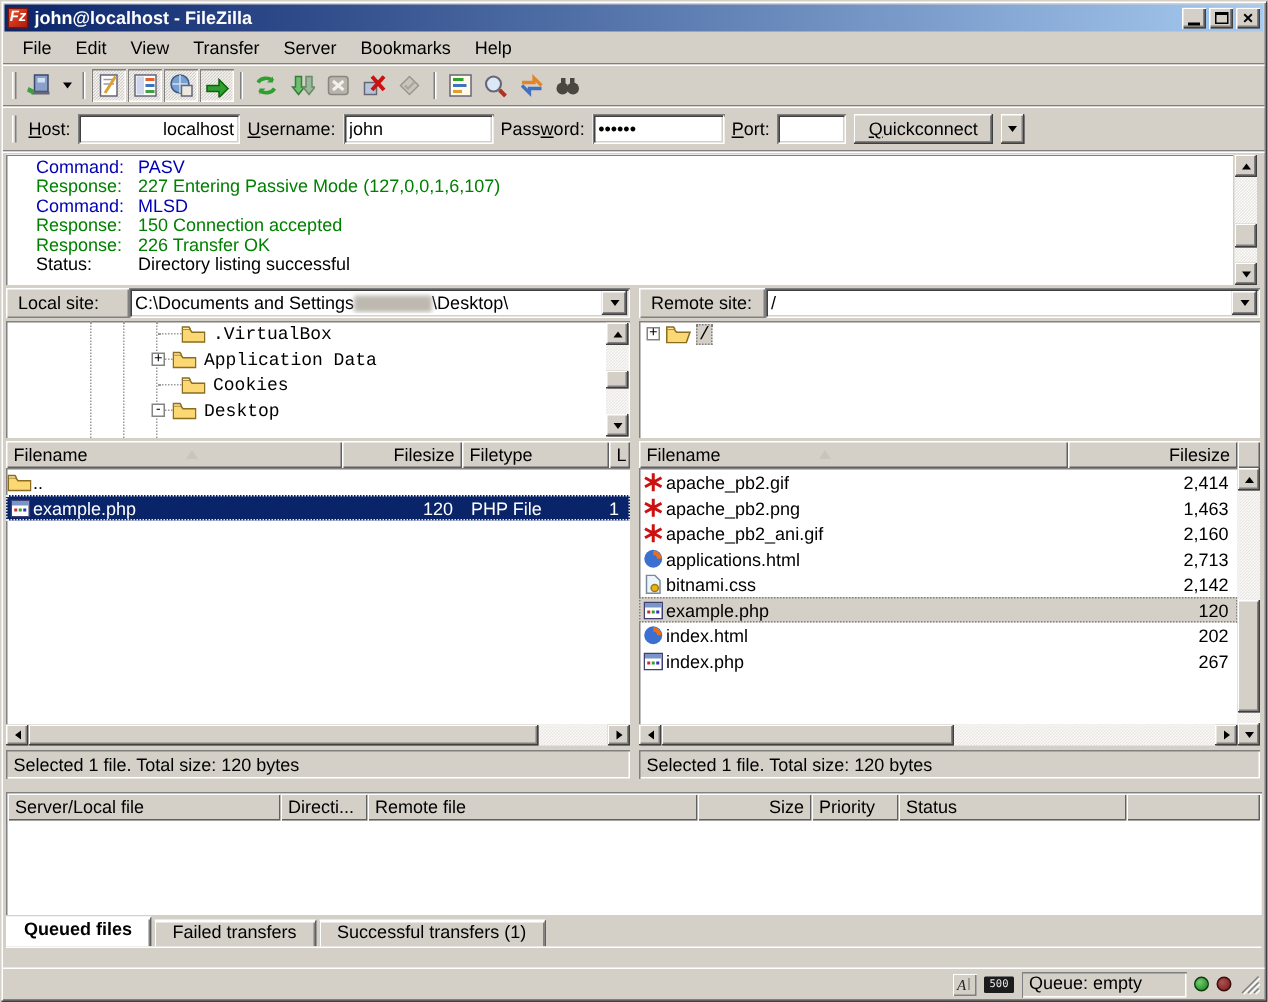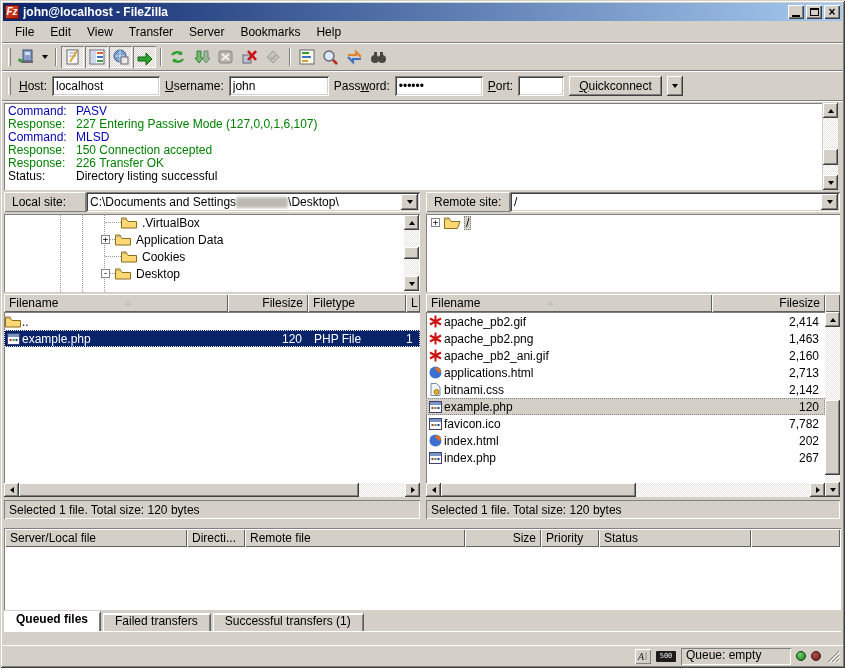--- a/index.html
+++ b/index.html
@@ -45,21 +45,21 @@
   .qc-label { white-space:nowrap; }
   .qc-input { height:20px; border:none; outline:none; background:#fff; font:12px "Liberation Sans",sans-serif;
     box-shadow: inset 1px 1px #808080, inset -1px -1px #fff, inset 2px 2px #404040, inset -2px -2px #d4d0c8; padding:2px 4px; }
   .qc-btn { height:20px; padding:0 10px; background:#d4d0c8; display:flex; align-items:center;
     box-shadow: inset -1px -1px #404040, inset 1px 1px #fff, inset -2px -2px #808080, inset 2px 2px #d4d0c8; }
   .qc-dd { width:16px; height:20px; background:#d4d0c8; display:flex; align-items:center; justify-content:center;
     box-shadow: inset -1px -1px #404040, inset 1px 1px #fff, inset -2px -2px #808080, inset 2px 2px #d4d0c8; }
   .sep-h3 { left:2px; top:100px; right:2px; }
 
   
-  .log { left:4px; top:103px; width:818px; height:87px; background:#fff; box-shadow: inset 1px 1px #808080, inset -1px -1px #fff; padding:2px 0; overflow:hidden; }
+  .log { left:4px; top:103px; width:818px; height:87px; background:#fff; box-shadow: inset 1px 1px #808080, inset -1px -1px #fff; padding:2px 16px; overflow:hidden; }
   .log-line { display:flex; height:13px; line-height:13px; }
   .log-lab { width:72px; padding-left:4px; flex:none; }
   .c-cmd { color:#0000b4; }
   .c-resp { color:#008000; }
   .c-stat { color:#000; }
 
   
   .sb-v { width:15px; background-color:#e9e7e2;
     background-image: linear-gradient(45deg,#fff 25%,transparent 25%,transparent 75%,#fff 75%),
                       linear-gradient(45deg,#fff 25%,transparent 25%,transparent 75%,#fff 75%);
@@ -87,21 +87,21 @@
     display:flex; align-items:center; justify-content:center; }
   .blurblob { display:inline-block; width:52px; height:11px; background:#bdb9b1; filter:blur(1.5px); vertical-align:-2px; border-radius:1px; }
 
   
   .tree { background:#fff; box-shadow: inset 1px 1px #808080, inset -1px -1px #fff; overflow:hidden; }
   .tree-row { height:17px; display:flex; align-items:center; position:relative; }
   .vline { position:absolute; top:0; bottom:0; border-left:1px dotted #9a9a9a; }
   .hdot { height:0; border-top:1px dotted #9a9a9a; flex:none; }
   .expander { width:9px; height:9px; border:1px solid #848484; background:#fff; flex:none;
     font-size:9px; line-height:7px; text-align:center; font-family:"DejaVu Sans Mono",monospace; }
-  .tree-lab { padding:0 2px; white-space:nowrap; }
+  .tree-lab { padding:0 2px; white-space:nowrap;font-family:Liberation Mono, monospace; }
   .sel-gray { background:#d4d0c8; outline:1px dotted #808080; outline-offset:-1px; }
 
   
   .hrow { display:flex; height:18px; }
   .hcell { background:#d4d0c8; box-shadow: inset 1px 1px #fff, inset -1px -1px #606060;
     display:flex; align-items:center; padding:0 5px; white-space:nowrap; overflow:hidden; }
   .hcell.r { justify-content:flex-end; }
   .sort-asc { width:0; height:0; border-left:4px solid transparent; border-right:4px solid transparent; border-bottom:6px solid #c9c5bd; margin-left:66px; }
 
   
@@ -273,21 +273,21 @@
           <rect x="4" y="2" width="3" height="5" fill="#4a4640"></rect>
           <rect x="10" y="2" width="3" height="5" fill="#4a4640"></rect>
         </svg>
     </div>
   </div>
   <div class="abs etch sep-h2"></div>
 
   <div class="abs qcbar">
     <div class="grip"></div>
     <span class="qc-label"><u>H</u><span>ost:</span></span>
-    <input class="qc-input" style="width: 108px;" value="localhost">
+    <input class="qc-input" style="width: 108px; text-align: right;" value="localhost">
     <span class="qc-label"><u>U</u><span>sername:</span></span>
     <input class="qc-input" style="width: 100px;" value="john">
     <span class="qc-label"><span>Pass</span><u>w</u><span>ord:</span></span>
     <input class="qc-input" style="width: 88px;" value="••••••">
     <span class="qc-label"><u>P</u><span>ort:</span></span>
     <input class="qc-input" style="width: 46px;" value="">
     <div class="qc-btn">
         <span><u>Q</u><span>uickconnect</span></span>
       </div>
     <div class="qc-dd">
@@ -534,33 +534,20 @@
           <svg width="13" height="12">
             <rect x="0.5" y="0.5" width="12" height="11" fill="#fff" stroke="#404070"></rect>
             <rect x="1" y="1" width="11" height="3" fill="#7a96c8"></rect>
             <rect x="2.5" y="6" width="2" height="2" fill="#c03030"></rect>
             <rect x="5.5" y="6" width="2" height="2" fill="#30a030"></rect>
             <rect x="8.5" y="6" width="2" height="2" fill="#3030c0"></rect>
           </svg>
         </span>
       <span class="fname" style="flex:1">example.php</span>
       <span class="fsize" style="width:100px">120</span>
-    </div>
-    <div class="frow">
-      <span class="ficon">
-          <svg width="13" height="12">
-            <rect x="0.5" y="0.5" width="12" height="11" fill="#fff" stroke="#404070"></rect>
-            <rect x="1" y="1" width="11" height="3" fill="#7a96c8"></rect>
-            <rect x="2.5" y="6" width="2" height="2" fill="#c03030"></rect>
-            <rect x="5.5" y="6" width="2" height="2" fill="#30a030"></rect>
-            <rect x="8.5" y="6" width="2" height="2" fill="#3030c0"></rect>
-          </svg>
-        </span>
-      <span class="fname" style="flex:1">favicon.ico</span>
-      <span class="fsize" style="width:100px">7,782</span>
     </div>
     <div class="frow">
       <span class="ficon">
           <svg width="13" height="13">
             <circle cx="6.5" cy="6.5" r="6" fill="#3b6fd0"></circle>
             <path d="M6.5 1 A5.5 5.5 0 0 1 12 6.5 L9 6.5 A2.5 2.5 0 0 0 6.5 4 Z" fill="#e8701a"></path>
           </svg>
         </span>
       <span class="fname" style="flex:1">index.html</span>
       <span class="fsize" style="width:100px">202</span>

